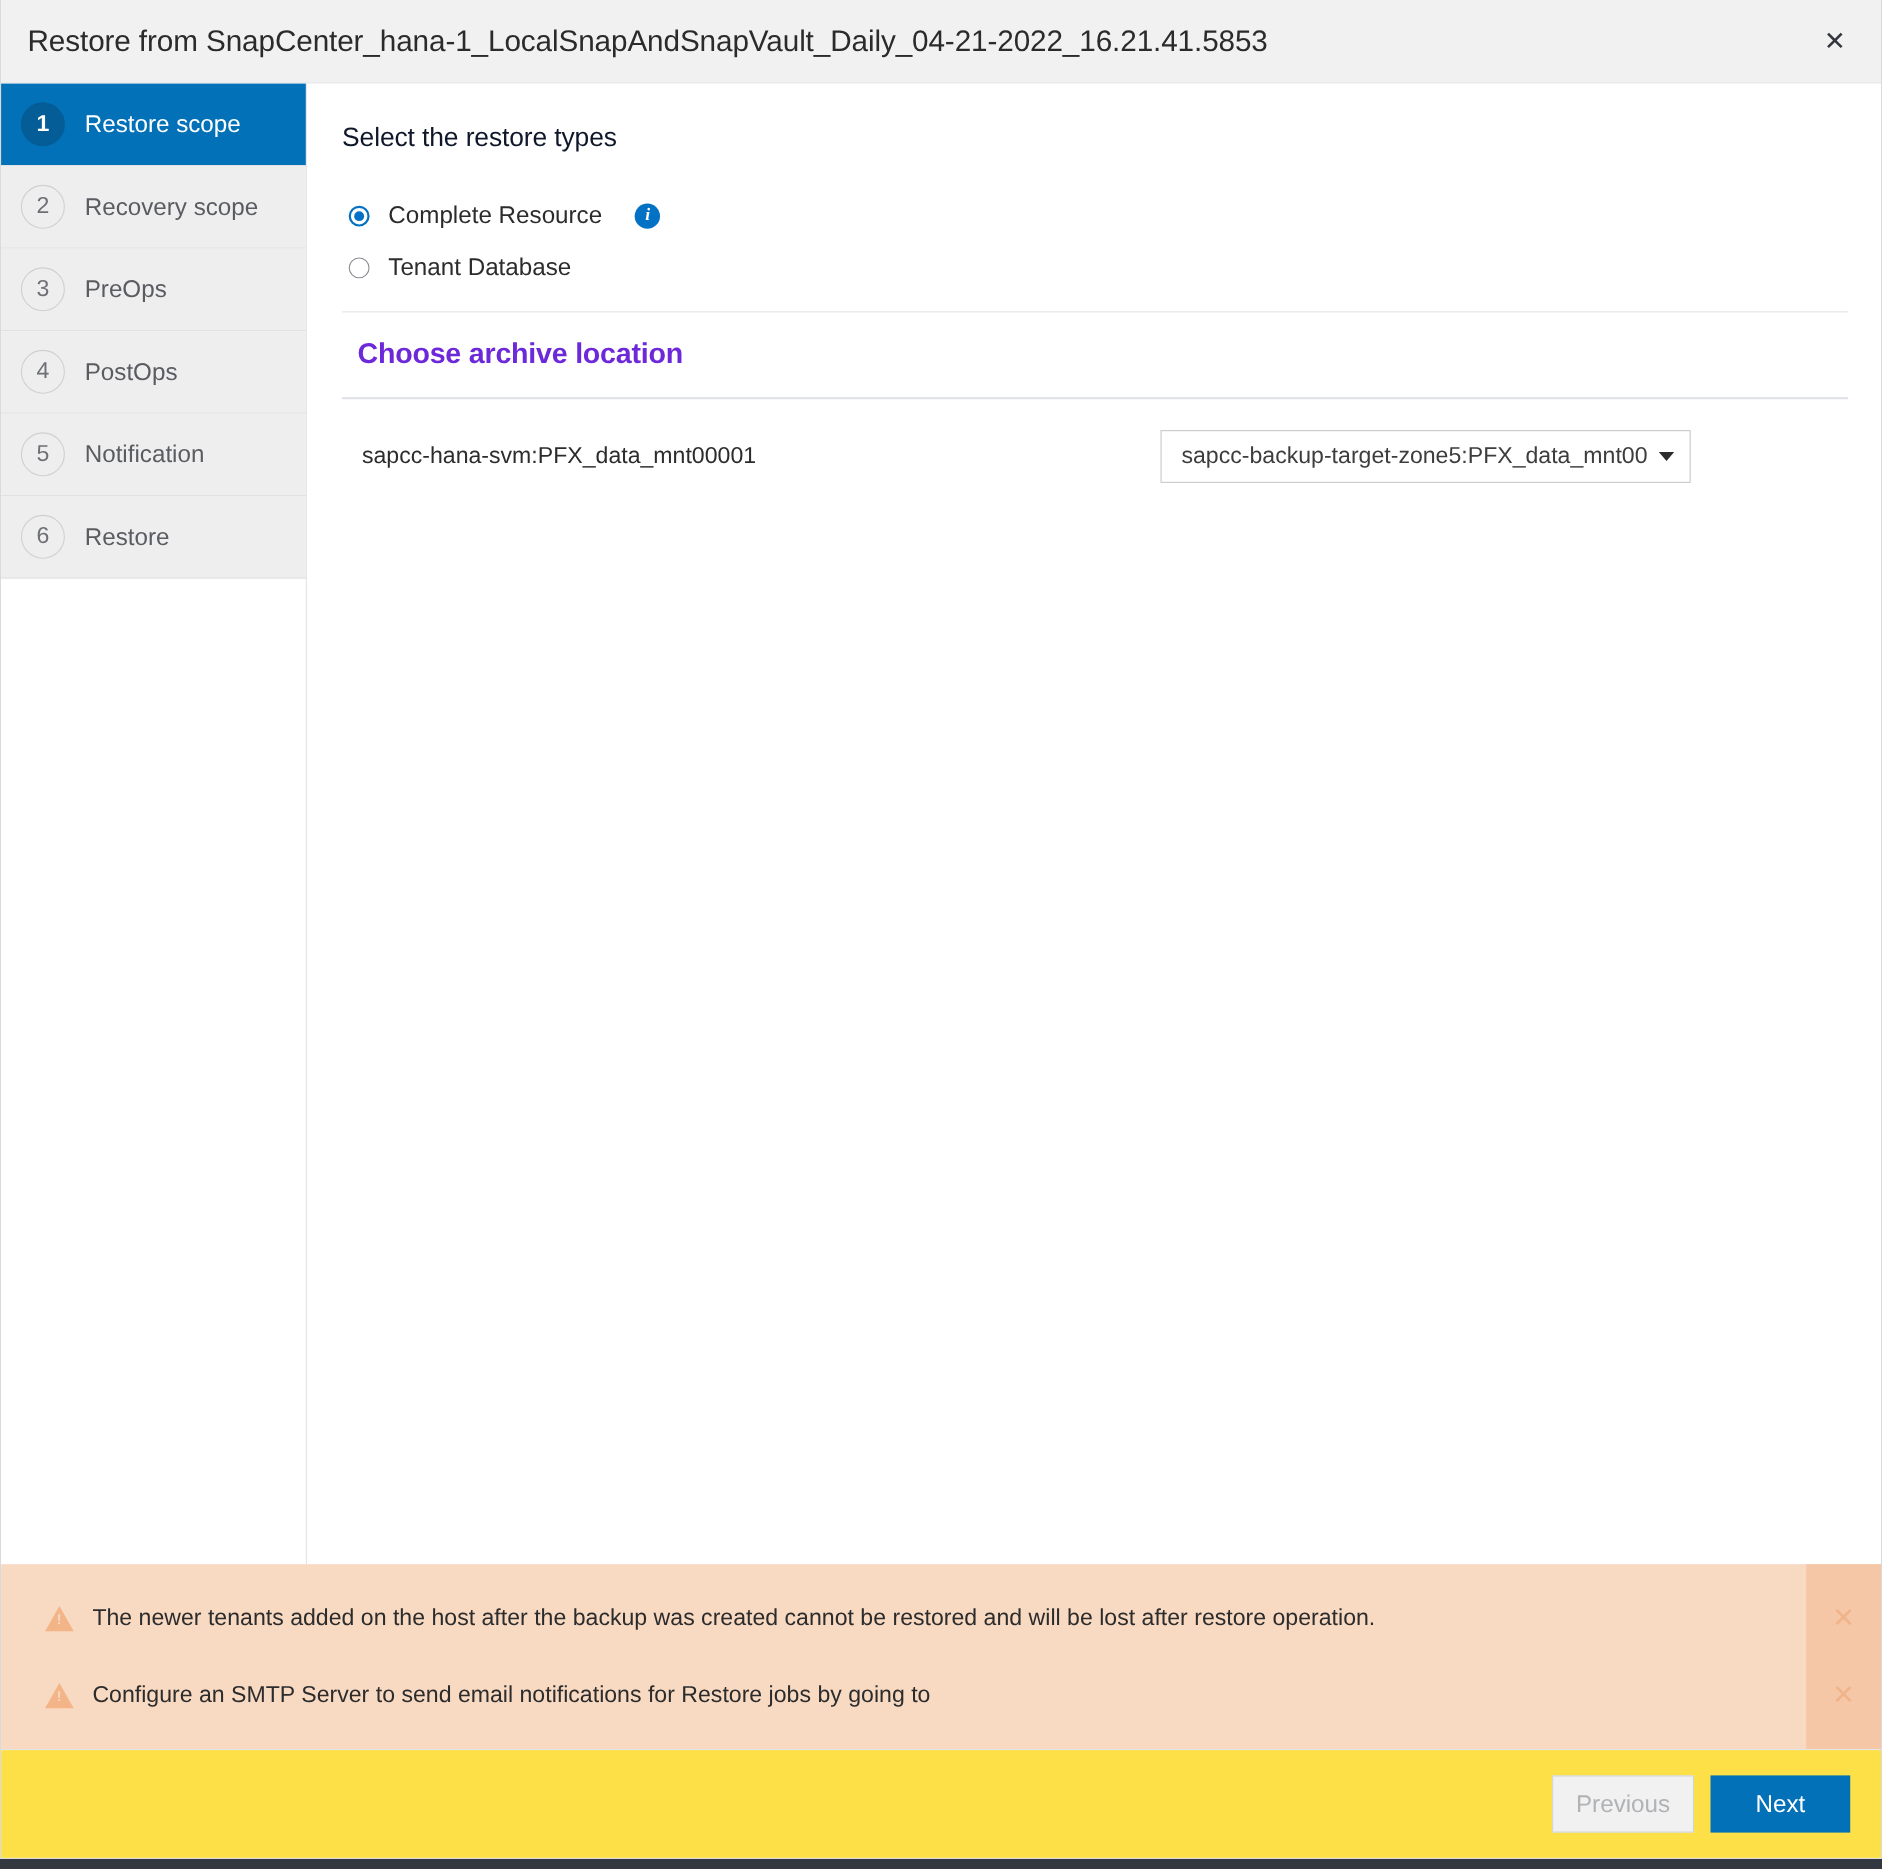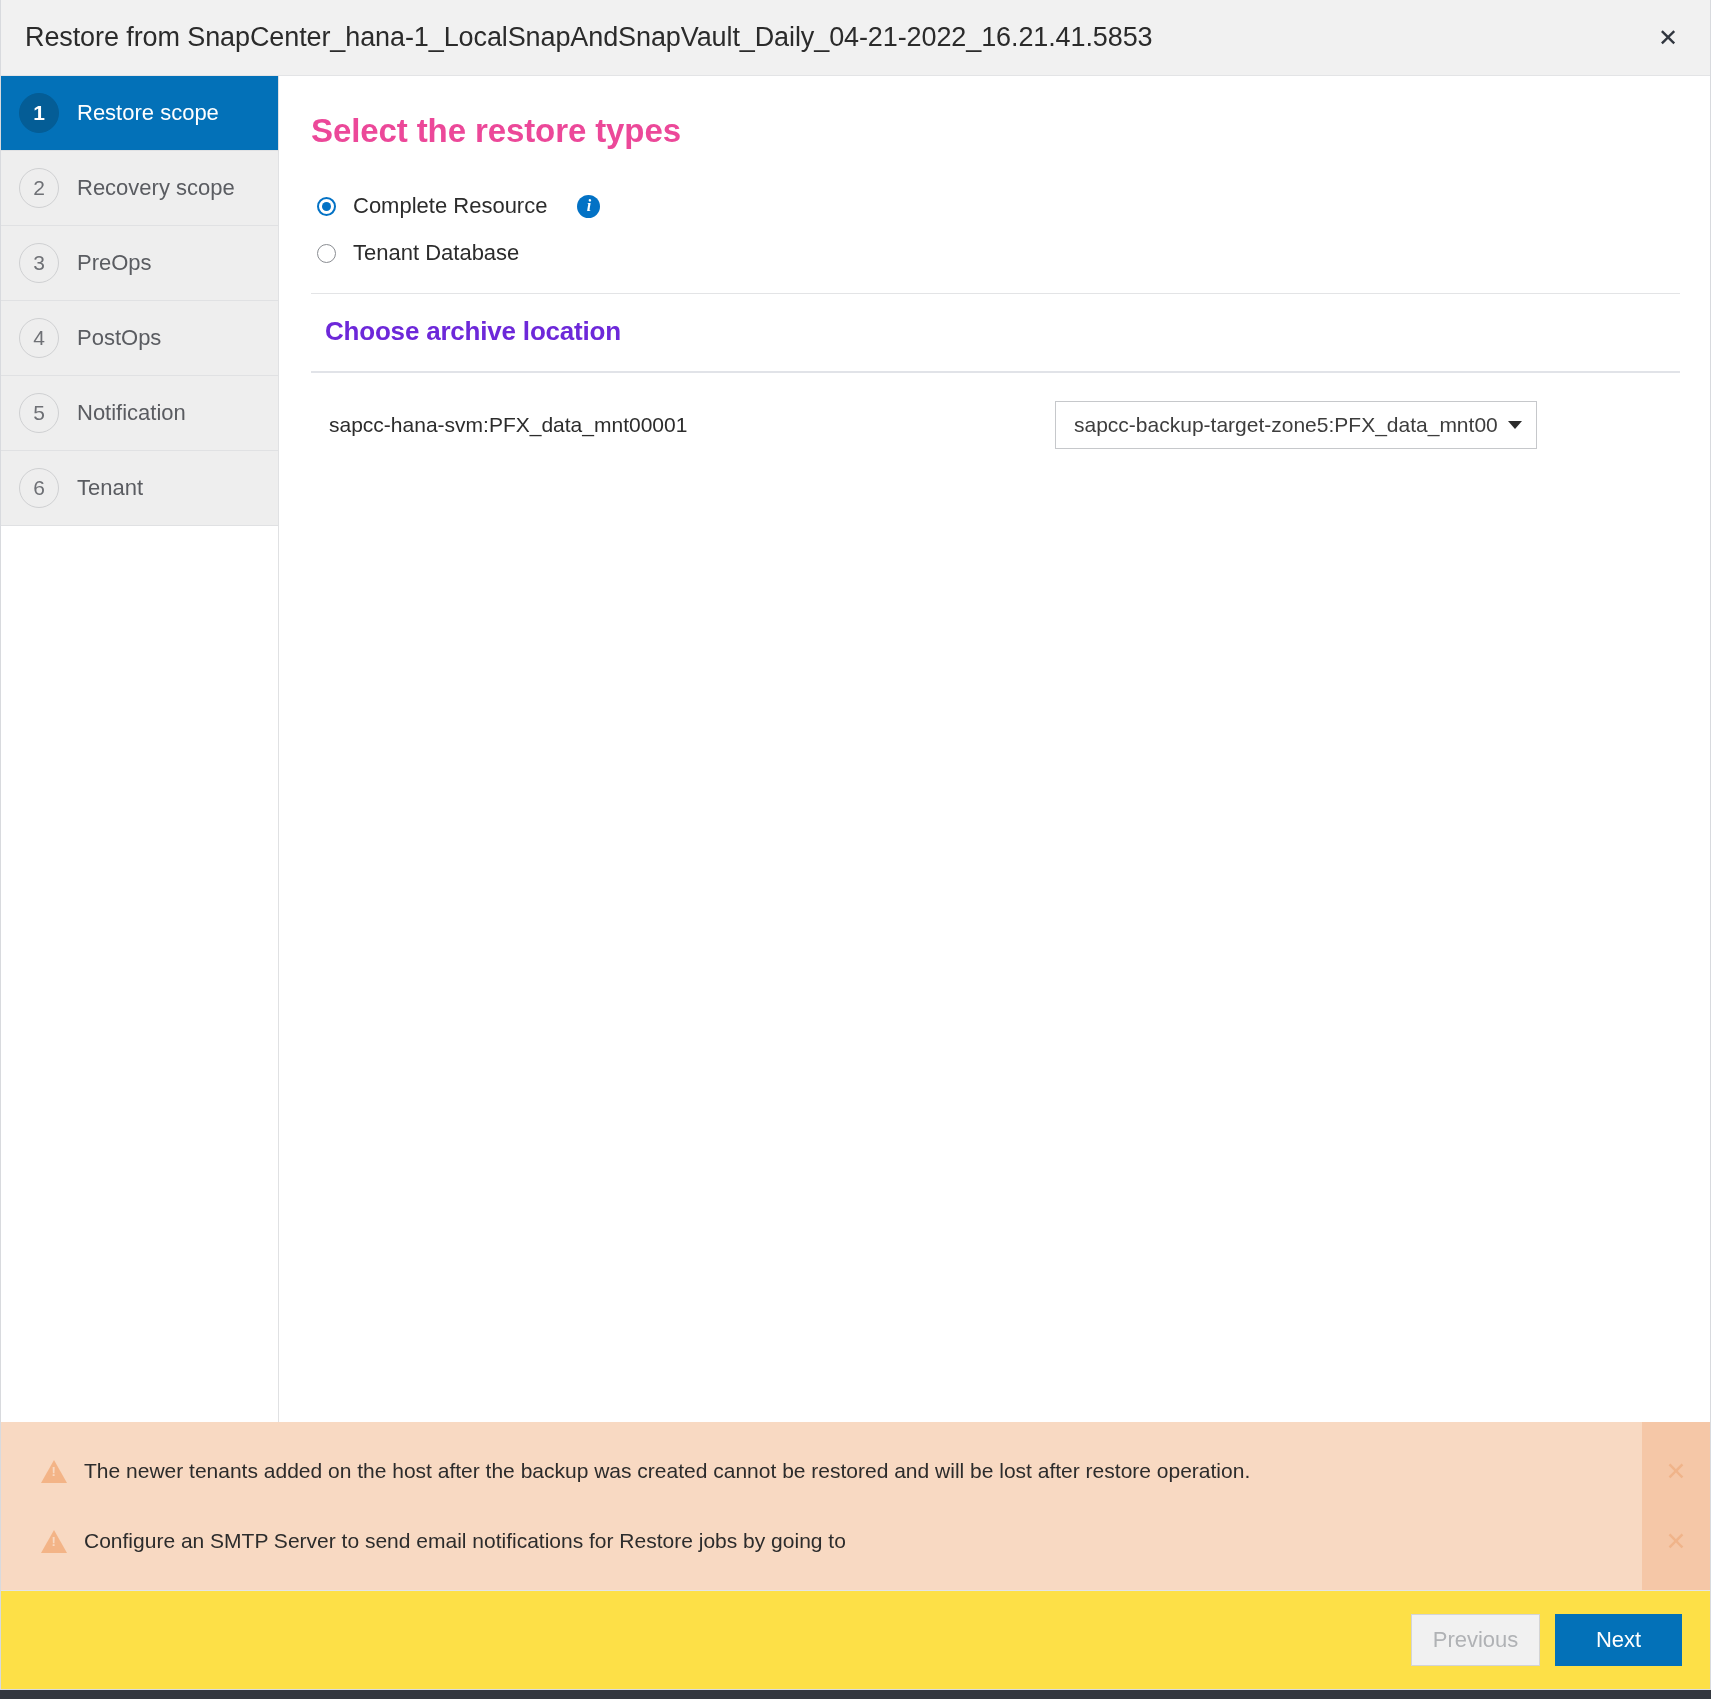--- a/index.html
+++ b/index.html
@@ -116,23 +116,23 @@
 
   
   .content {
     flex: 1 1 auto;
     background: #ffffff;
     padding: 28px 30px 0 32px;
     position: relative;
     overflow: hidden;
   }
   .section-title {
-    font-size: 33px;
-    font-weight: bold;
-    color: #ec4899;
+    font-size: 24px;
+    font-weight: normal;
+    color: #0f172a;
     margin: 8px 0 0 0;
     letter-spacing: -0.1px;
   }
 
   .radios { margin-top: 40px; }
   .radio-row {
     display: flex;
     align-items: center;
     height: 32px;
     margin-bottom: 15px;
@@ -372,21 +372,21 @@
       <div class="step">
         <span class="num">4</span>
         <span class="lbl">PostOps</span>
       </div>
       <div class="step">
         <span class="num">5</span>
         <span class="lbl">Notification</span>
       </div>
       <div class="step">
         <span class="num">6</span>
-        <span class="lbl">Tenant</span>
+        <span class="lbl">Restore</span>
       </div>
     </div>
 
     <div class="content">
 
       <div class="section-title">Select the restore types</div>
 
       <div class="radios">
         <div class="radio-row">
           <span class="rb checked"></span>

